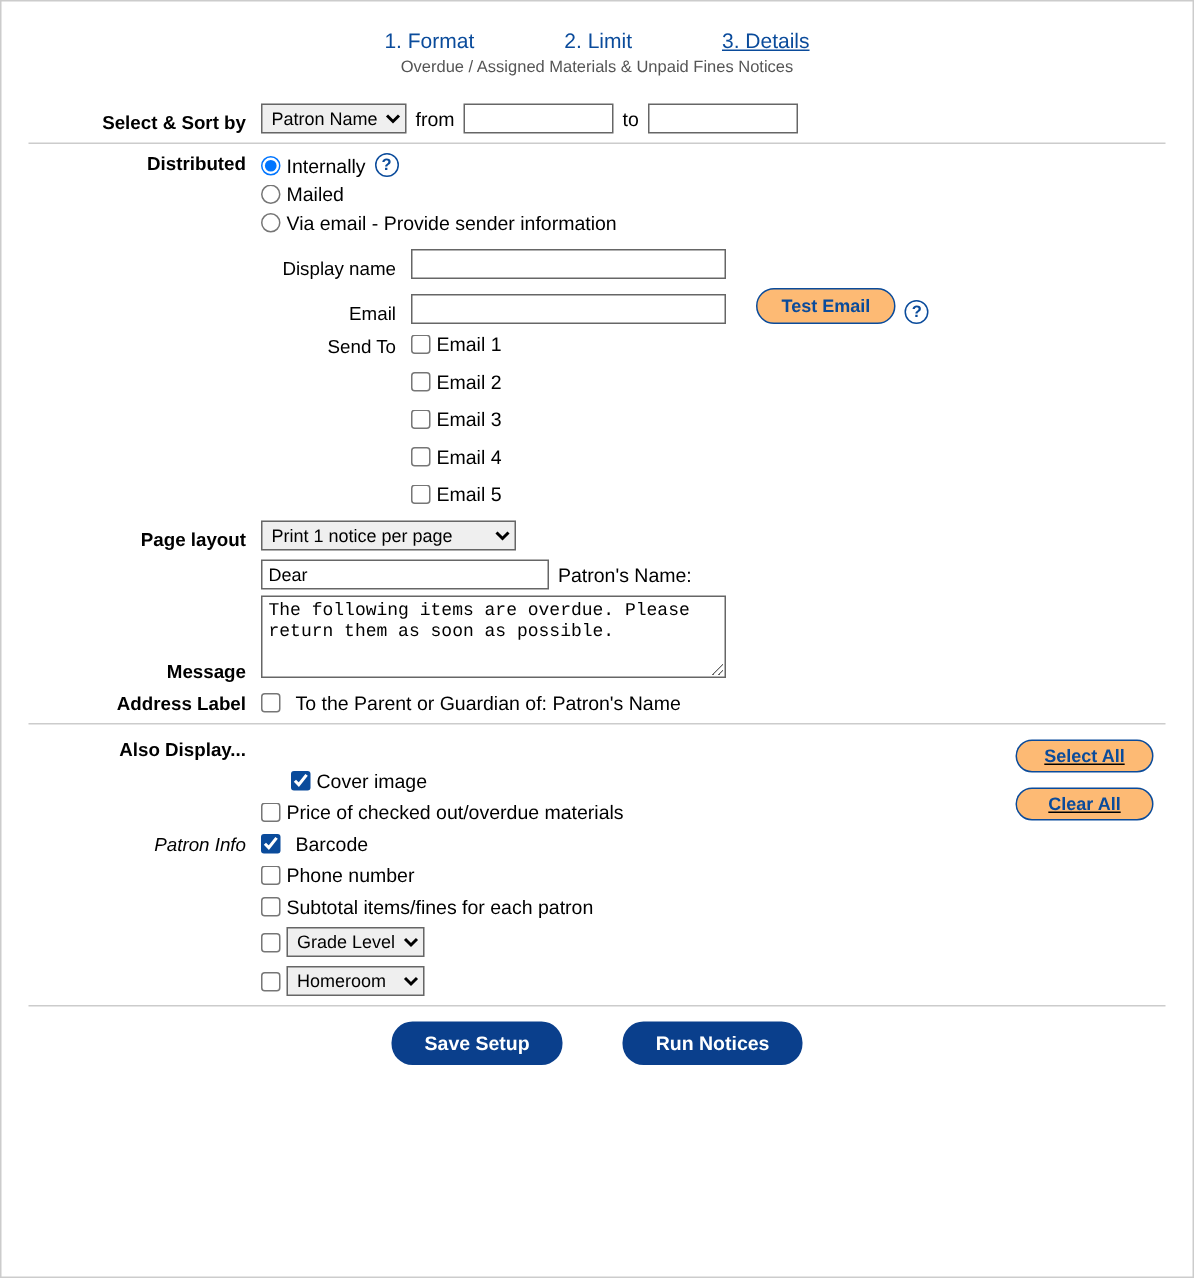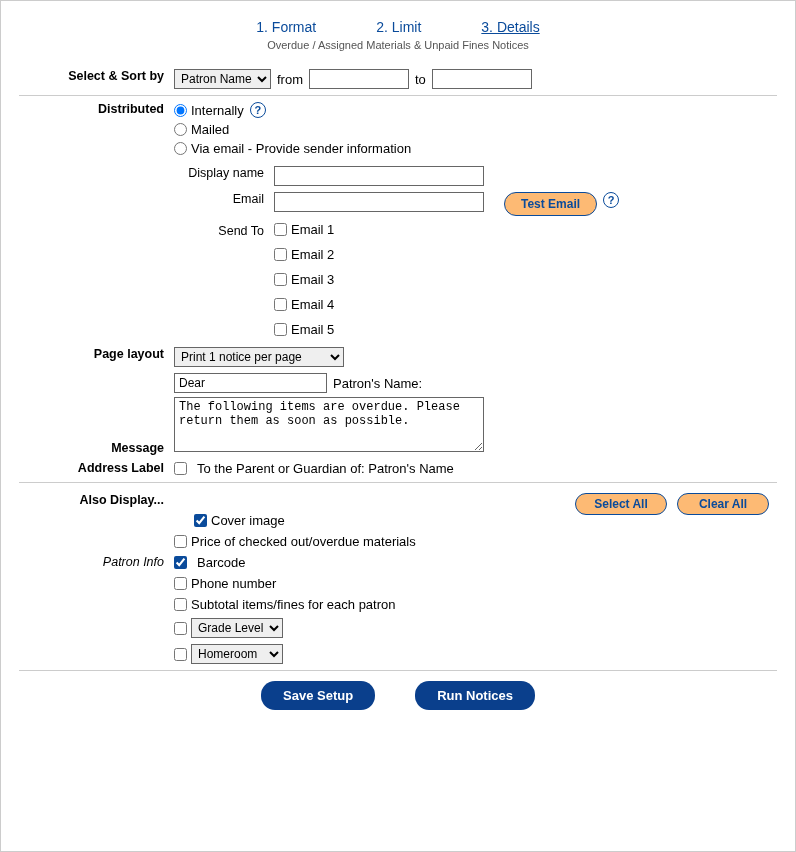--- a/index.html
+++ b/index.html
@@ -33,21 +33,21 @@
     }
     .subtitle {
       text-align: center;
       font-size: 11px;
       color: #555;
       margin-top: 4px;
       margin-bottom: 18px;
     }
     .form-row {
       display: flex;
-      align-items: flex-start;
+      align-items: flex-end;
       margin-bottom: 6px;
       padding-left: 10px;
       padding-right: 10px;
     }
     .label-col {
       width: 155px;
       text-align: right;
       font-weight: bold;
       font-size: 12.5px;
       padding-right: 10px;
@@ -117,22 +117,23 @@
       border-radius: 14px;
       padding: 7px 22px;
       font-weight: bold;
       font-size: 13px;
       cursor: pointer;
     }
     .side-buttons {
       position: absolute;
       right: 18px;
       display: flex;
-      flex-direction: row;
+      flex-direction: column;
       gap: 10px;
+      text-decoration: underline;
     }
     .side-buttons .btn-outline { width: 92px; padding: 3px 0; }
     .also-display-section {
       position: relative;
       padding-top: 4px;
     }
     .checkbox-line {
       display: flex;
       align-items: center;
       margin-bottom: 6px;
@@ -247,21 +248,21 @@
       <select style="width:170px">
         <option>Print 1 notice per page</option>
       </select>
     </div>
   </div>
 
   <div class="form-row" style="align-items:flex-end;">
     <div class="label-col">Message</div>
     <div class="control-col" style="display:block;">
       <div style="display:flex;align-items:center;margin-bottom:4px;">
-        <input type="text" style="width: 153px;" value="Dear">
+        <input type="text" style="width: 192px;" value="Dear">
         <span class="msg-suffix">Patron's Name:</span>
       </div>
       <textarea style="">The following items are overdue. Please return them as soon as possible.</textarea>
     </div>
   </div>
 
   <div class="form-row">
     <div class="label-col">Address Label</div>
     <div class="control-col">
       <input type="checkbox" style="">

